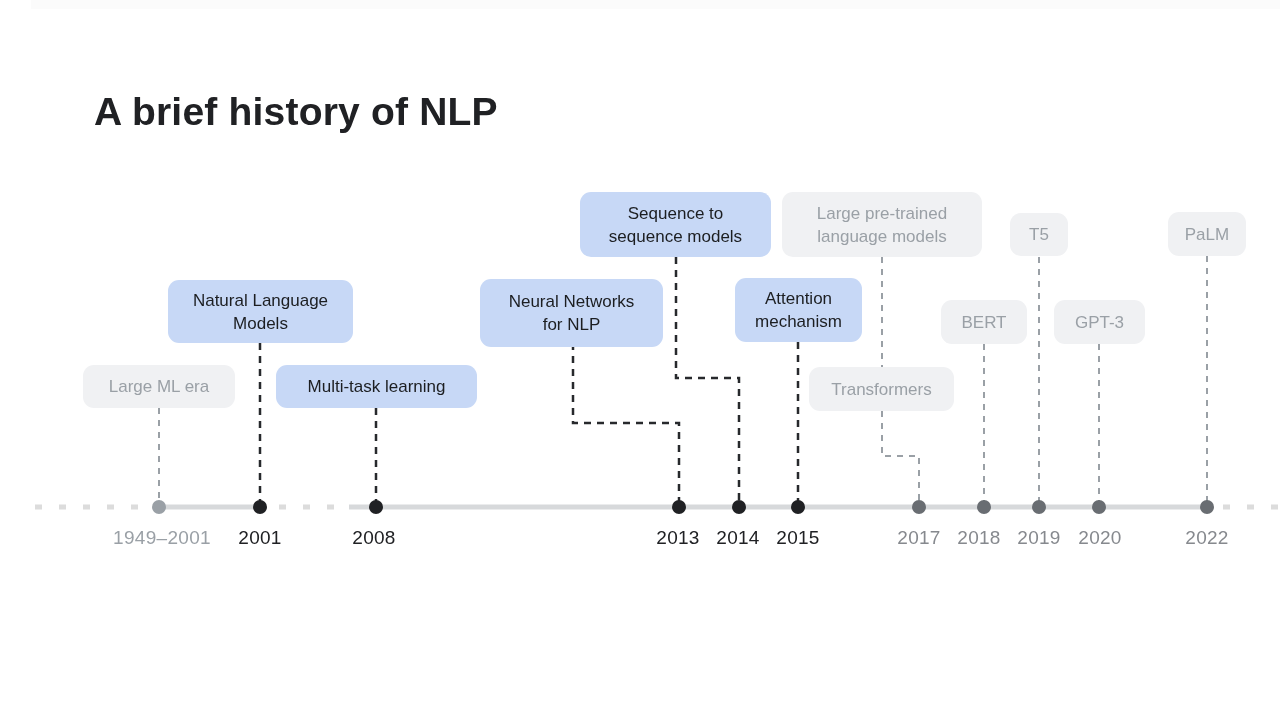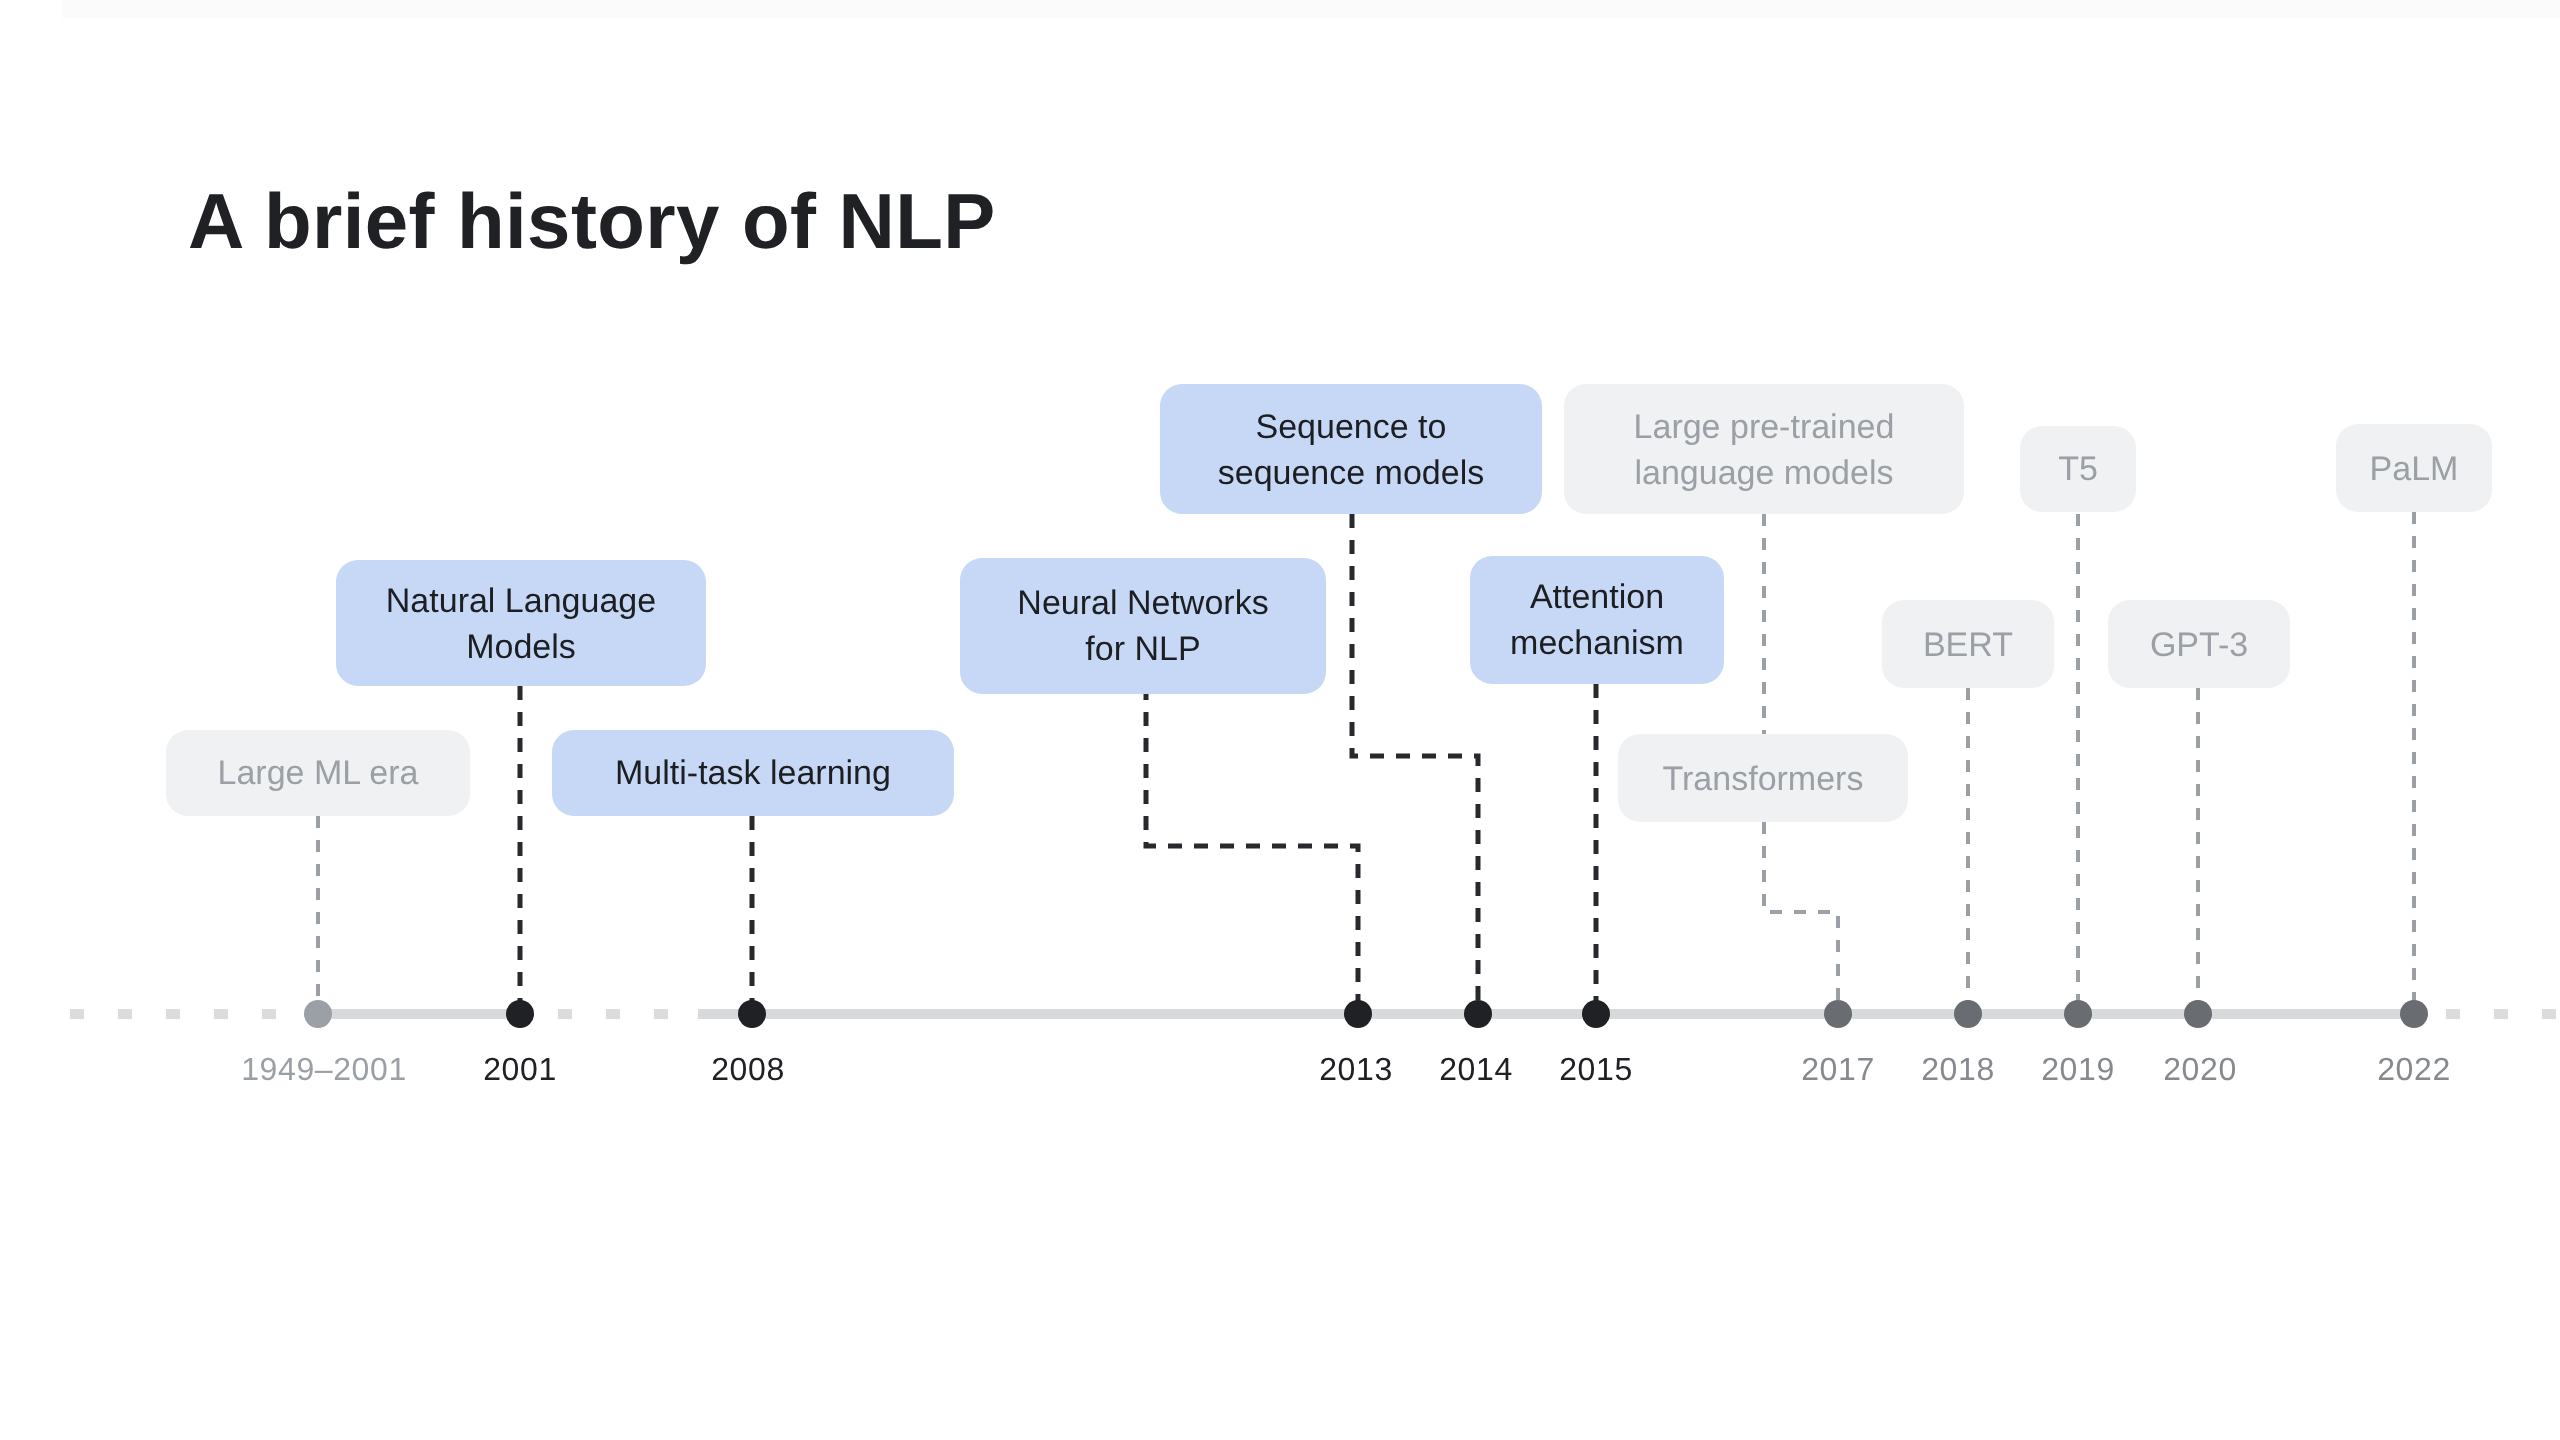--- a/index.html
+++ b/index.html
@@ -25,21 +25,21 @@
   .axis-dash{stroke:var(--timeline-dash);stroke-width:5;fill:none;stroke-dasharray:7 17;}
   .dot-dark{fill:var(--dot-dark);}
   .dot-muted{fill:var(--dot-muted);}
   .dot-light{fill:var(--dot-light);}
   .box{position:absolute;display:flex;align-items:center;justify-content:center;
        text-align:center;border-radius:11px;font-size:17px;line-height:23px;
        box-sizing:border-box;}
   .box.blue{background:var(--box-blue-fill);color:var(--box-blue-text);font-weight:500;}
   .box.gray{background:var(--box-gray-fill);color:var(--box-gray-text);font-weight:400;}
   .nw{white-space:nowrap;}
-  .year{position:absolute;top:527px;transform:translateX(-50%);font-size:16px;
+  .year{position:absolute;top:527px;transform:translateX(-50%);font-size:19px;
         letter-spacing:0.3px;}
   .year.dark{color:var(--year-dark);}
   .year.muted{color:var(--year-muted);}
   .year.light{color:var(--year-light);}
 </style>
 </head>
 <body>
 
 <div class="canvas">
   <div class="top-strip"></div>

